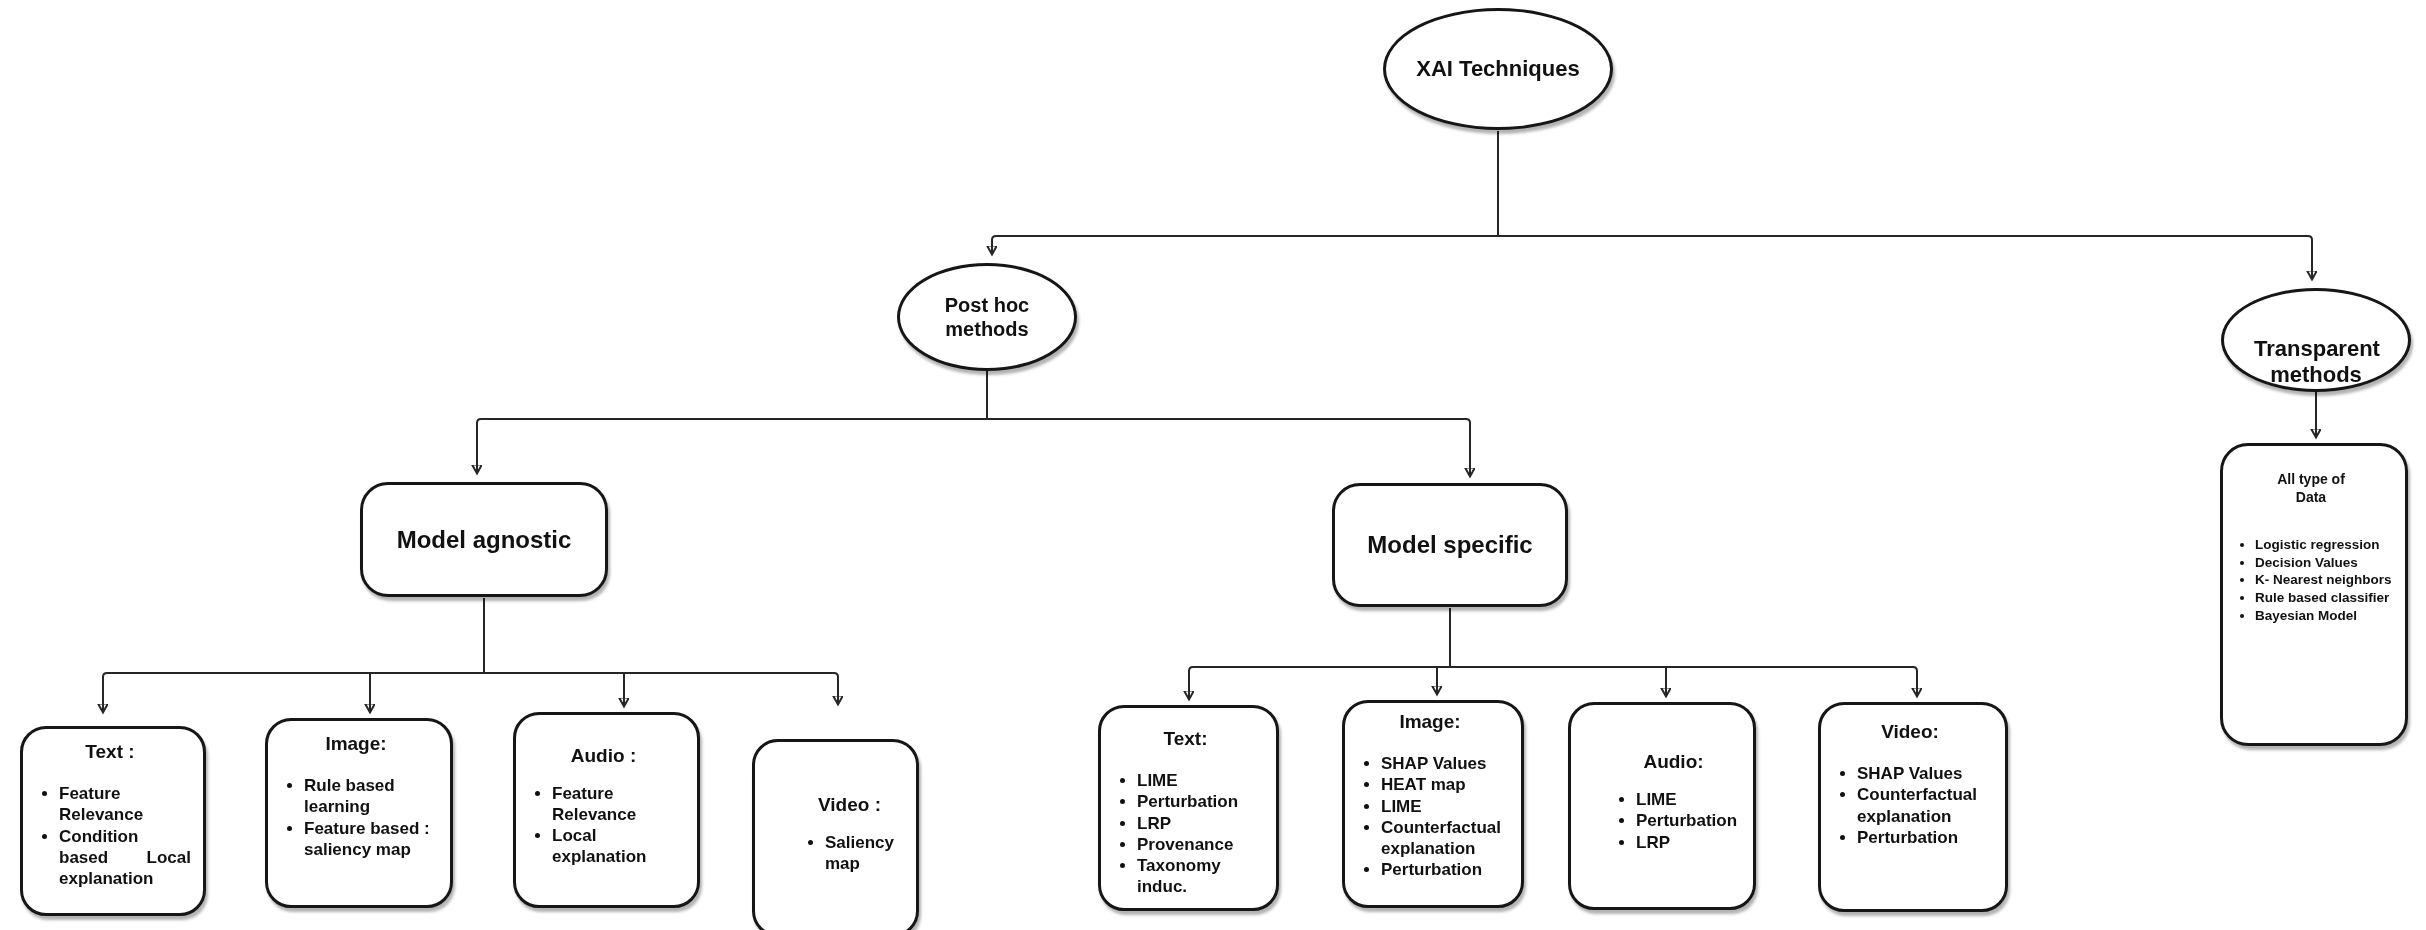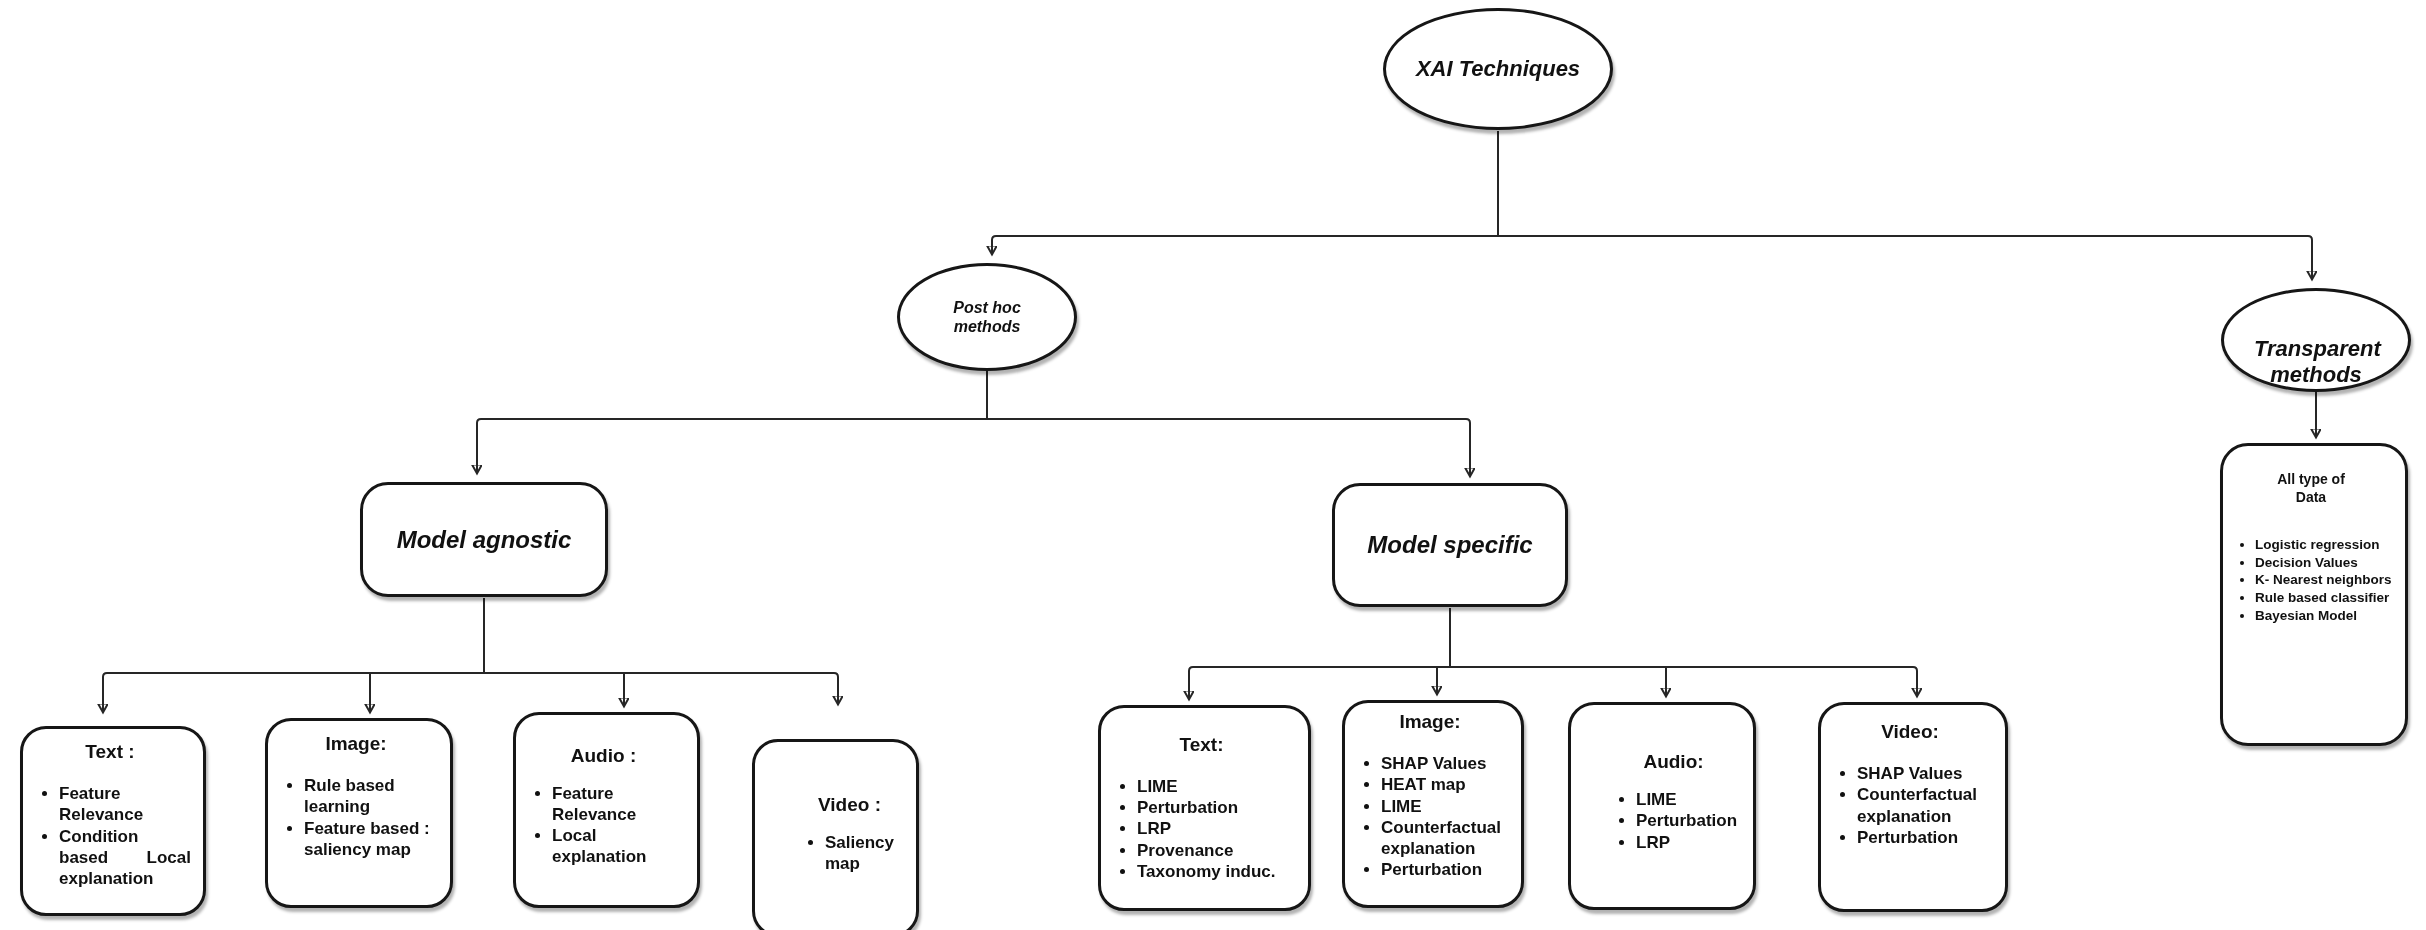--- a/index.html
+++ b/index.html
@@ -6,26 +6,26 @@
   .canvas{
     position:relative;width:2426px;height:930px;background:#ffffff;
     overflow:hidden;color:#111;
     font-family:"Liberation Sans",sans-serif;font-weight:bold;
   }
   .wires{position:absolute;left:0;top:0;}
   .wires path{fill:none;stroke:#262626;stroke-width:2;}
   .node{
     position:absolute;box-sizing:border-box;background:#fff;
     border:3px solid #161616;display:flex;align-items:center;justify-content:center;
-    text-align:center;box-shadow:2px 4px 3px rgba(0,0,0,0.30);font-style:italic;
+    text-align:center;box-shadow:2px 4px 3px rgba(0,0,0,0.30);
   }
   .ellipse{border-radius:50%;}
   .rect{border-radius:28px;}
   .lbl-root{font-size:22px;}
-  .lbl-posthoc{font-size:16px;width:116px;line-height:1.2;}
+  .lbl-posthoc{font-size:20px;width:116px;line-height:1.2;}
   .lbl-transparent{font-size:22px;width:124px;line-height:1.2;margin-top:44px;}
   .lbl-branch{font-size:24px;}
   .leaf{
     position:absolute;box-sizing:border-box;background:#fff;
     border:3px solid #161616;border-radius:26px;
     box-shadow:2px 4px 3px rgba(0,0,0,0.30);
     padding:12px 12px 8px 6px;display:flex;flex-direction:column;
   }
   .leaf-title{text-align:center;font-size:19px;margin:0 0 20px 0;}
   .leaf-list{margin:0;padding:0 0 0 30px;font-size:17px;line-height:1.25;text-align:left;}
@@ -112,21 +112,21 @@
     </ul>
   </div>
 
   <div class="leaf center-v" style="left:752px;top:739px;width:167px;height:198px;padding-left:40px;">
     <div class="leaf-title">Video :</div>
     <ul class="leaf-list">
       <li>Saliency map</li>
     </ul>
   </div>
 
-  <div class="leaf" style="left:1098px;top:705px;width:213px;height:206px;padding-top:8px;justify-content:center;">
+  <div class="leaf" style="left:1098px;top:705px;width:181px;height:206px;padding-top:20px;">
     <div class="leaf-title">Text:</div>
     <ul class="leaf-list">
       <li>LIME</li>
       <li>Perturbation</li>
       <li>LRP</li>
       <li>Provenance</li>
       <li>Taxonomy induc.</li>
     </ul>
   </div>
 

